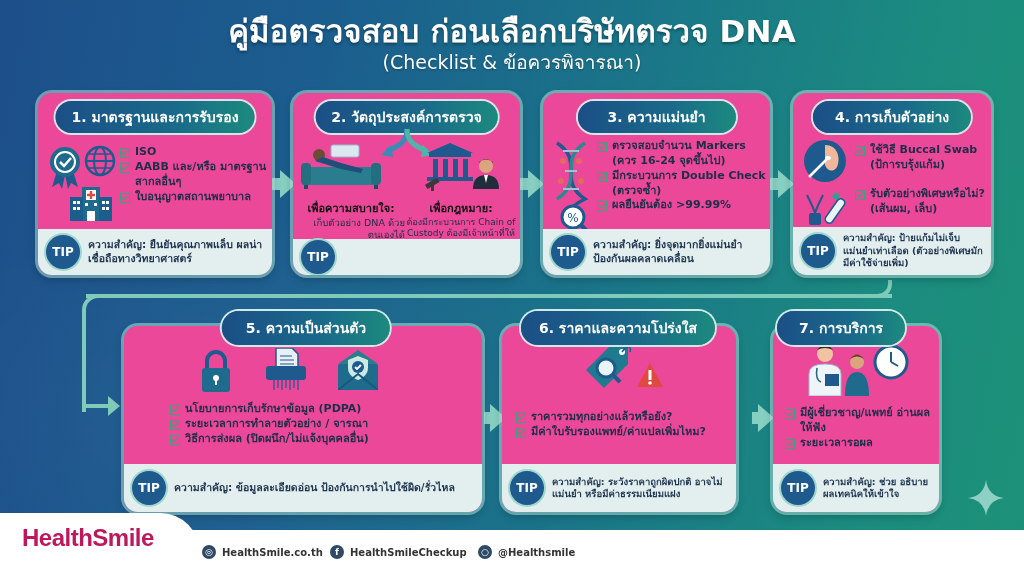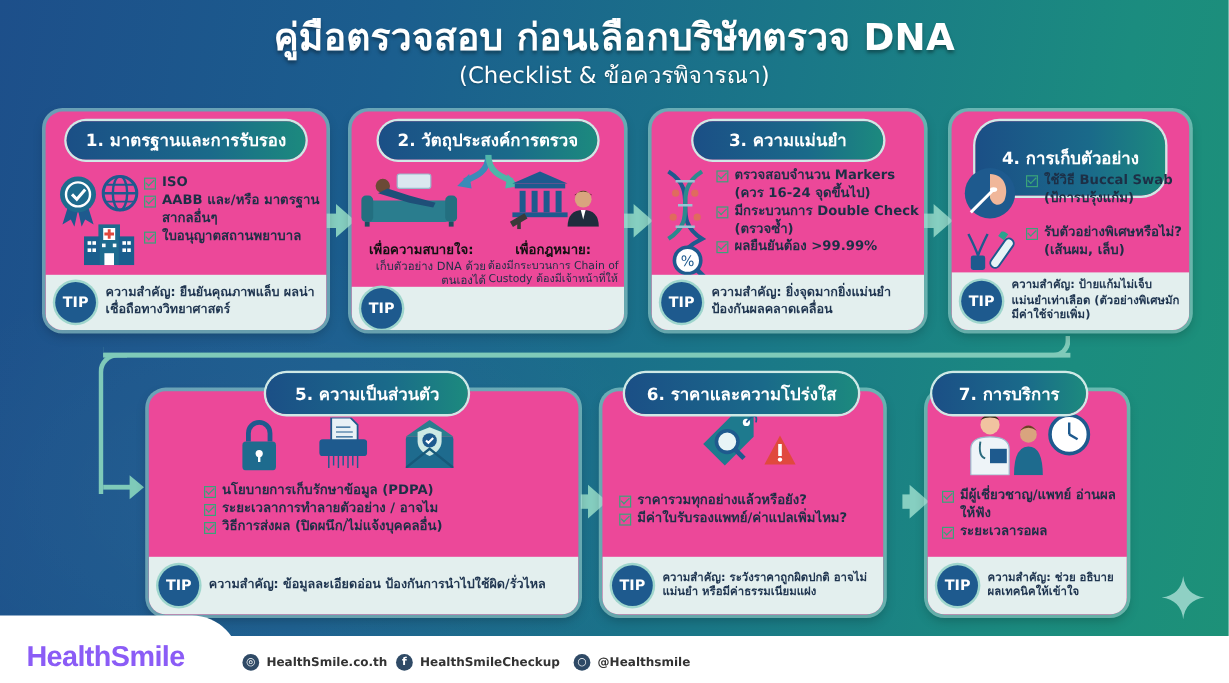--- a/index.html
+++ b/index.html
@@ -72,22 +72,22 @@
   }
   .icon { position: absolute; }
   .footer {
     position: absolute; left: 0; top: 530px; width: 1024px; height: 39px; background: #ffffff;
   }
   .footer-curve {
     position: absolute; left: 0; top: 513px; width: 200px; height: 40px; background: #ffffff;
     border-top-right-radius: 60px;
   }
   .logo {
-    position: absolute; left: 22px; top: 524px; font-size: 24px; font-weight: bold; color: #8b5cf6;
-    font-family: "Liberation Sans", sans-serif; letter-spacing: -0.5px; margin-top: 10px;
+    position: absolute; left: 22px; top: 524px; font-size: 24px; font-weight: bold; color: #be185d;
+    font-family: "Liberation Sans", sans-serif; letter-spacing: -0.5px;
   }
   .social { position: absolute; top: 545px; display: flex; align-items: center; font-size: 10px; color: #333; font-weight: bold; }
   .social .sico {
     width: 14px; height: 14px; border-radius: 50%; background: #2f4a66; margin-right: 6px; color:#fff;
     font-size: 9px; display:flex; align-items:center; justify-content:center;
   }
   .sparkle { position: absolute; left: 968px; top: 480px; width: 36px; height: 36px; }
 </style>
 </head>
 <body>
@@ -251,21 +251,21 @@
         <span>ผลยืนยันต้อง &gt;99.99%</span>
       </li>
   </ul>
   <div class="tip" style="height:46px;">
     <div class="tip-badge">TIP</div>
     <div class="tip-text">ความสำคัญ: ยิ่งจุดมากยิ่งแม่นยำ ป้องกันผลคลาดเคลื่อน</div>
   </div>
 </div>
 
 <div class="card" style="left:793px;top:93px;width:198px;height:182px;">
-  <div class="card-head" style="top:8px;padding:20px 22px;">4. การเก็บตัวอย่าง</div>
+  <div class="card-head" style="top:8px;padding:5px 22px;">4. การเก็บตัวอย่าง</div>
   <svg class="icon" style="left:10px;top:46px;" width="44" height="44" viewBox="0 0 44 44">
     <circle cx="22" cy="22" r="21" fill="#1e5a8e"></circle>
       <path d="M22 6 C34 6 38 18 34 28 C30 34 24 32 22 26 Z" fill="#f0b79a"></path>
     <line x1="6" y1="38" x2="24" y2="20" stroke="#fff" stroke-width="2.5"></line>
       <ellipse cx="25" cy="19" rx="3" ry="2" fill="#fff"></ellipse>
   </svg>
   <svg class="icon" style="left:10px;top:100px;" width="44" height="34" viewBox="0 0 44 34">
     <path d="M4 2 C8 10 10 14 12 20 M20 2 C16 10 14 14 12 20" stroke="#1e5a8e" stroke-width="2" fill="none"></path>
     <rect x="6" y="20" width="12" height="12" rx="2" fill="#1e5a8e"></rect>
     <rect x="28" y="4" width="8" height="28" rx="4" transform="rotate(35 32 18)" fill="#e8f4f6" stroke="#1e5a8e" stroke-width="1.6"></rect>
@@ -311,21 +311,21 @@
       <path d="M17 17 l2 2 l4 -4" stroke="#fff" stroke-width="1.8" fill="none"></path>
     <path d="M0 40 L20 24 L40 40" stroke="#17597a" stroke-width="2" fill="none"></path>
   </svg>
   <ul class="checks" style="left:46px;top:76px;width:300px;">
     <li>
         <span class="cb"></span>
         <span>นโยบายการเก็บรักษาข้อมูล (PDPA)</span>
       </li>
     <li>
         <span class="cb"></span>
-        <span>ระยะเวลาการทำลายตัวอย่าง / อาจไม</span>
+        <span>ระยะเวลาการทำลายตัวอย่าง / จารณา</span>
       </li>
     <li>
         <span class="cb"></span>
         <span>วิธีการส่งผล (ปิดผนึก/ไม่แจ้งบุคคลอื่น)</span>
       </li>
   </ul>
   <div class="tip" style="height:48px;">
     <div class="tip-badge">TIP</div>
     <div class="tip-text">ความสำคัญ: ข้อมูลละเอียดอ่อน ป้องกันการนำไปใช้ผิด/รั่วไหล</div>
   </div>

